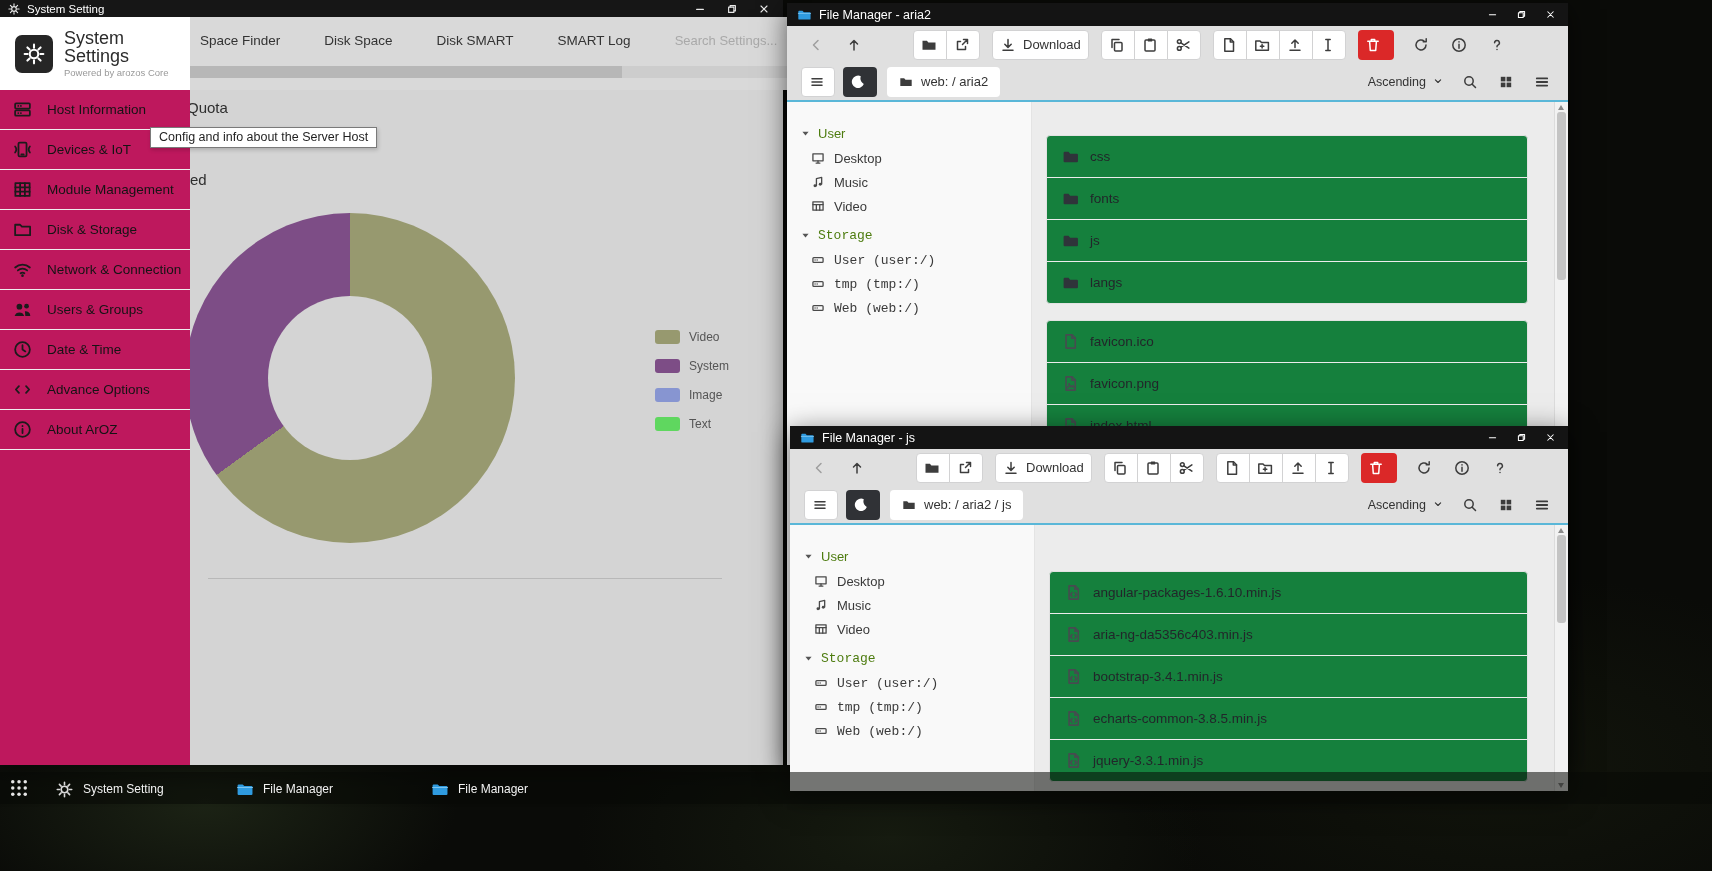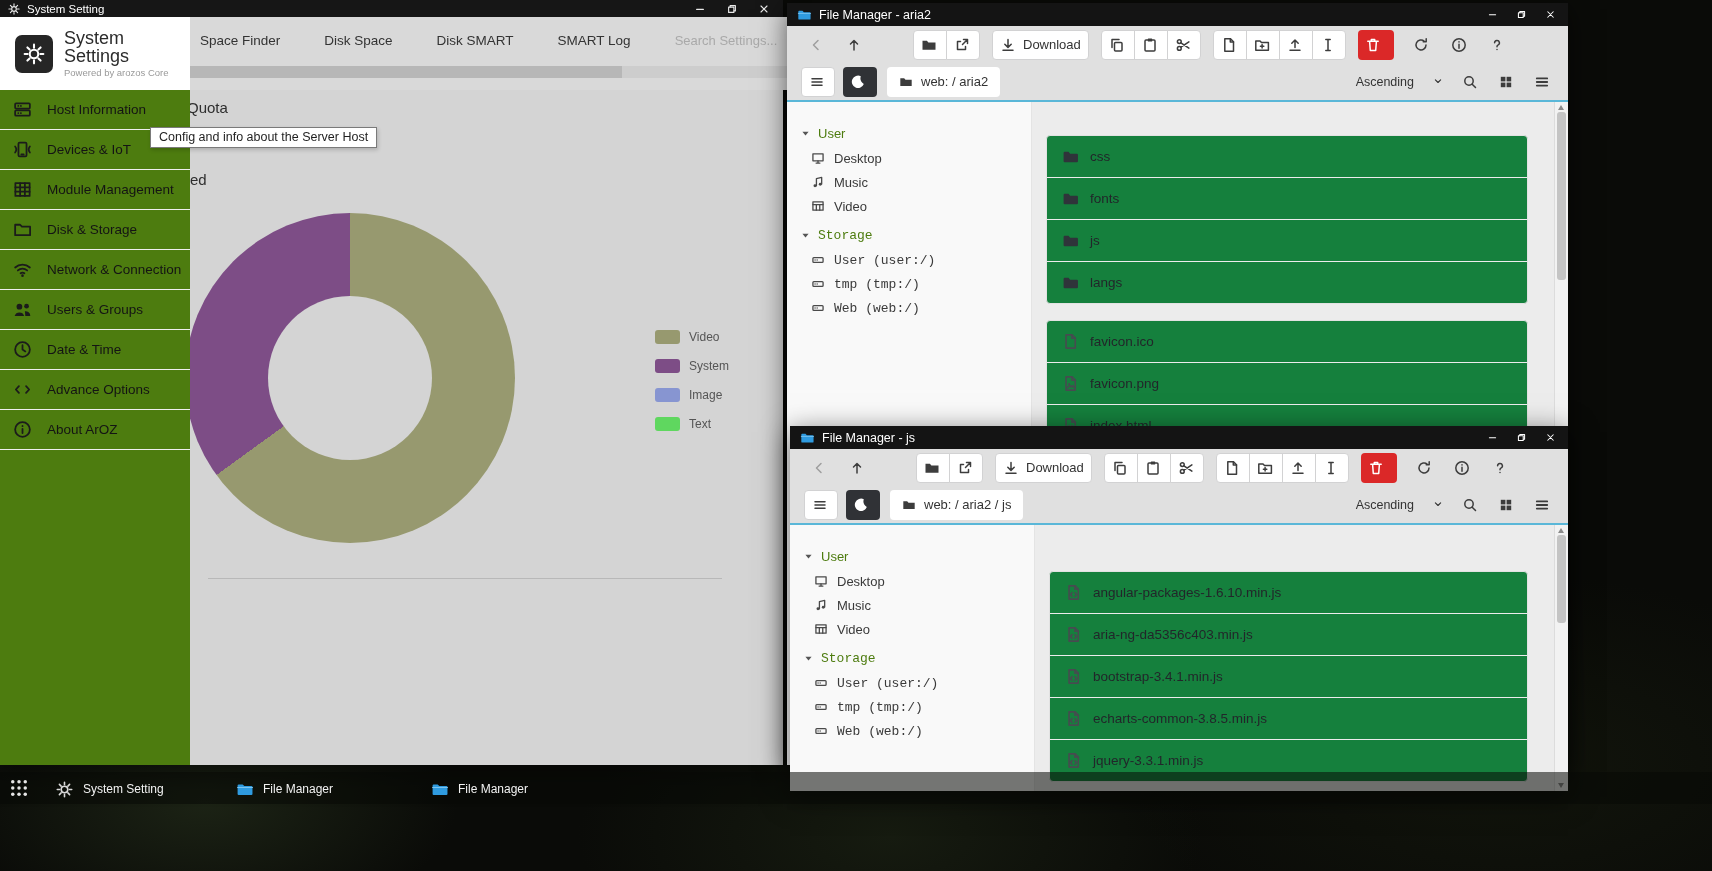--- a/index.html
+++ b/index.html
@@ -37,21 +37,21 @@
   .app-tagline{font-size:9.5px;color:#999;}
   .header-right{flex:1;background:#d9d9d9;position:relative;}
   .tabs-row{display:flex;align-items:center;height:47px;padding-left:10px;font-size:13.5px;color:#333;}
   #ss-tabs{display:flex;gap:44px;}
   .ss-tab{cursor:pointer;white-space:nowrap;}
   .ss-search{margin-left:42px;border:none;background:transparent;font-size:13px;color:#444;width:130px;outline:none;}
   .ss-search::placeholder{color:#a9a9a9;}
   .tabs-scrollbar{height:12px;background:#cdcdcd;margin:2px 16px 0 0;position:relative;}
   .tabs-thumb{position:absolute;left:0;top:0;bottom:0;width:72%;background:#b7b7b7;}
   .tabs-arrow{position:absolute;right:3px;top:47px;font-size:15px;color:#444;line-height:1;cursor:pointer;}
-  .ss-sidebar{position:absolute;top:90px;left:0;width:222px;bottom:0;background:#4d7c0f;border-right:1px solid #c5c5c5;box-sizing:border-box;}
+  .ss-sidebar{position:absolute;top:90px;left:0;width:222px;bottom:0;background:#be185d;border-right:1px solid #c5c5c5;box-sizing:border-box;}
   .sb-item{display:flex;align-items:center;gap:15px;height:39px;padding-left:13px;border-bottom:1px solid #efefef;font-size:13.5px;color:#141414;cursor:pointer;}
   .sb-item .ic{width:19px;height:19px;color:#1b1b1b;}
   .ss-content{position:absolute;top:90px;left:190px;right:0;bottom:0;background:#d4d4d4;overflow:hidden;}
   .ss-quota{position:absolute;left:-3px;top:9px;font-size:15px;color:#2e2e2e;}
   .ss-ed{position:absolute;left:0;top:81px;font-size:15px;color:#2e2e2e;}
   .donut{position:absolute;left:-5px;top:123px;width:330px;height:330px;border-radius:50%;}
   .donut::after{content:'';position:absolute;left:50%;top:50%;width:164px;height:164px;margin:-82px 0 0 -82px;border-radius:50%;background:#d4d4d4;}
   .legend{position:absolute;left:465px;top:232px;}
   .legend-row{display:flex;align-items:center;gap:9px;height:29px;}
   .legend-swatch{width:25px;height:14px;border-radius:3px;}
@@ -76,21 +76,21 @@
   .tb-group.buttons .tb-btn:first-child:last-child{border-radius:4px;}
   .tb-group.danger .tb-btn{background:var(--danger);color:#fff;border-radius:4px;width:36px;}
   .tb-btn .lbl{margin-left:7px;font-size:13px;color:#333;}
   [data-name="back-button"]{color:#9e9e9e;}
   .fm-toolbar2{height:37px;display:flex;align-items:center;background:#e0e0e0;padding:0 16px 0 14px;}
   .white-solo{background:#fff;border:1px solid #d2d2d3;border-radius:4px;}
   .dark-solo{background:#303236;border:none;border-radius:4px;color:#fff;margin-left:8px;}
   .breadcrumb{background:#fff;border-radius:4px;height:30px;display:flex;align-items:center;gap:8px;padding:0 12px;font-size:13px;color:#333;margin-left:10px;cursor:pointer;}
   .breadcrumb .ic{width:14px;height:14px;color:#3c3c3c;}
   .tb-right{margin-left:auto;display:flex;align-items:center;gap:16px;color:#3c3c3c;}
-  .sort-dd{display:flex;align-items:flex-start;gap:18px;font-size:12.5px;color:#333;cursor:pointer;}
+  .sort-dd{display:flex;align-items:flex-start;gap:6px;font-size:12.5px;color:#333;cursor:pointer;}
   .sort-dd .ic{width:12px;height:12px;}
   .flat-btn{background:none;border:none;color:#3c3c3c;padding:0;width:20px;height:20px;display:flex;align-items:center;justify-content:center;}
   .fm-blue{height:2px;background:var(--accent);}
   .fm-body{position:absolute;top:99px;left:0;right:0;bottom:0;display:flex;}
   .fm-tree{width:245px;background:#f9f9f9;border-right:1px solid #e4e4e4;padding:18px 0 0 13px;box-sizing:border-box;font-size:13px;color:#3a3a3a;flex-shrink:0;}
   .tree-group + .tree-group{margin-top:4px;font-family:Liberation Mono, monospace;}
   .tree-section{display:flex;align-items:center;gap:7px;height:26px;cursor:pointer;color:#4d7c0f;}
   .tree-section .ic{width:11px;height:11px;color:#555;}
   .tree-child{display:flex;align-items:center;gap:9px;height:24px;padding-left:11px;cursor:pointer;}
   .tree-child .ic{width:14px;height:14px;color:#4a4a4a;}

